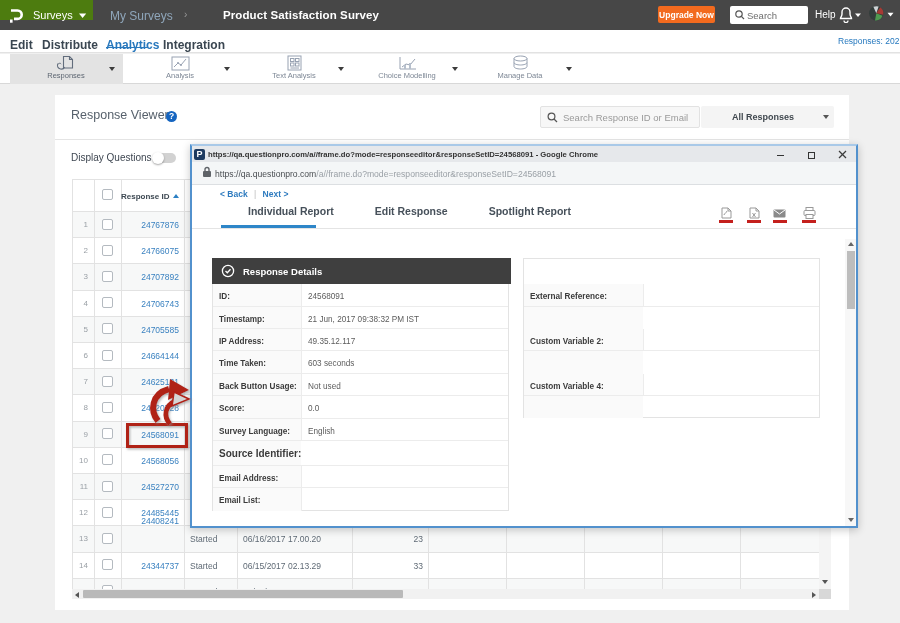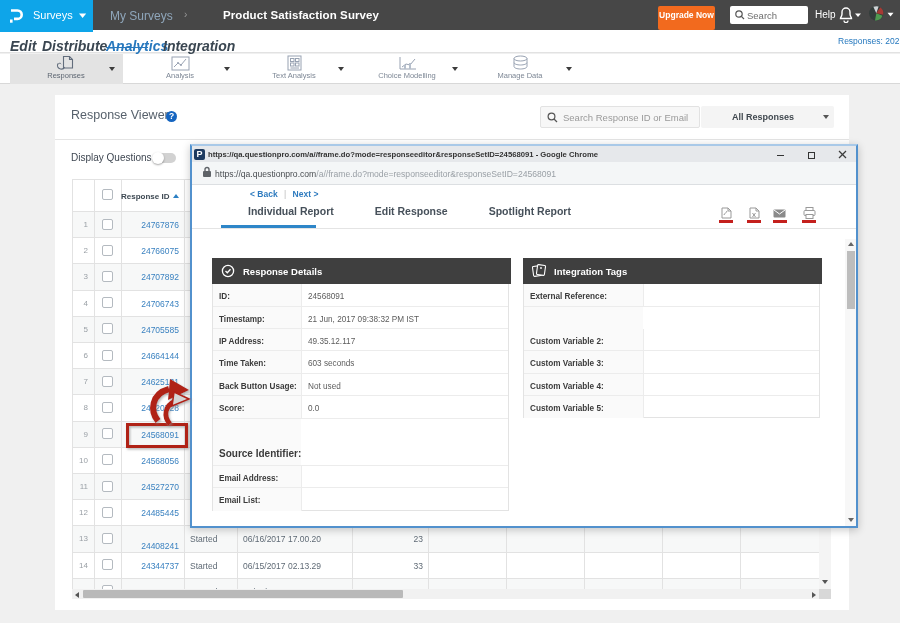--- a/index.html
+++ b/index.html
@@ -2,32 +2,32 @@
 <html><head>
 <meta charset="utf-8">
 <style>
   * { margin:0; padding:0; box-sizing:border-box; }
   html,body { width:900px; height:623px; }
   body { font-family:"Liberation Sans", sans-serif; background:#f0f0f0; position:relative; overflow:hidden; }
   .abs { position:absolute; }
 
   
   .topbar { left:0; top:0; width:900px; height:30px; background:#474747; }
-  .logo { left:0; top:0; width:93px; height:32px; background:#0ea5e9; z-index:3;text-align:center; }
+  .logo { left:0; top:0; width:93px; height:20px; background:#4d7c0f; z-index:3;text-align:center; }
   .crumb1 { left:110px; top:8.5px; font-size:12px; color:#8fa6ba; }
   .crumbsep { left:184px; top:9px; font-size:10px; color:#9a9a9a; }
   .crumb2 { left:200px; top:9px; font-size:11.5px; color:#fff; font-weight:bold; letter-spacing:.1px;padding-left:23px; }
-  .upgrade { left:658px; top:6px; width:57px; height:24px; background:#f26a1e; border-radius:2px; color:#fff; font-size:8.5px; white-space:nowrap; font-weight:bold; text-align:center; line-height:18px; }
+  .upgrade { left:658px; top:6px; width:57px; height:17px; background:#f26a1e; border-radius:2px; color:#fff; font-size:8.5px; white-space:nowrap; font-weight:bold; text-align:center; line-height:18px; }
   .tsearch { left:730px; top:6px; width:78px; height:18px; background:#fff; border-radius:2px; }
   .tsearch span { position:absolute; left:17px; top:3.5px; color:#6e6e6e; font-size:9.5px; }
   .help { left:815px; top:9px; color:#fff; font-size:10px; }
 
   
   .menurow { left:0; top:30px; width:900px; height:23px; background:#fff; border-bottom:1px solid #e2e2e2; }
-  .menurow span { position:absolute; top:7.5px; font-size:14px; font-weight:bold; color:#3a4651;font-style:italic; }
+  .menurow span { position:absolute; top:7.5px; font-size:12px; font-weight:bold; color:#3a4651; }
   .resp202 { left:838px; top:36px; font-size:8.5px; color:#2578be; white-space:nowrap; }
 
   
   .toolbar { left:0; top:54px; width:900px; height:30px; background:#fff; border-bottom:1px solid #d8d8d8; }
   .respblock { left:10px; top:54px; width:113px; height:30px; background:#e3e3e3; }
   .tlabel { position:absolute; top:71px; font-size:7.5px; color:#7d8795; width:90px; text-align:center; }
   .caret { position:absolute; width:0; height:0; border-left:3.5px solid transparent; border-right:3.5px solid transparent; border-top:4px solid #3c3c3c; }
 
   
   .card { left:55px; top:95px; width:794px; height:515px; background:#fff; }
@@ -70,21 +70,21 @@
   .titlebar { left:0; top:0; width:664px; height:16px; background:#e6e8eb; }
   .wtitle { position:absolute; left:16px; top:4px; font-size:7.7px; color:#333; font-weight:bold; letter-spacing:0; }
   .favicon { position:absolute; left:2px; top:2.5px; width:11px; height:11px; background:#1d3a5f; border-radius:2px; color:#fff; font-size:9px; font-weight:bold; text-align:center; line-height:11px; }
   .wbtn-min { position:absolute; left:585px; top:8.5px; width:7px; height:1.5px; background:#333; }
   .wbtn-max { position:absolute; left:616px; top:5.5px; width:7px; height:7px; border:1.2px solid #333; }
   .addrbar { left:0; top:16px; width:664px; height:22.5px; background:#f4f6f7; border-bottom:1px solid #dcdfe2; }
   .url1 { position:absolute; left:23px; top:6.5px; font-size:8.6px; color:#4a4e52; }
   .url2 { color:#9aa0a6; }
   .wcontent { left:0; top:38.5px; width:664px; height:341.5px; background:#fff; }
 
-  .backnext { position:absolute; left:28px; top:4px; font-size:8.5px; font-weight:bold; color:#2e7bbf;margin-left:30px; }
+  .backnext { position:absolute; left:28px; top:4px; font-size:8.5px; font-weight:bold; color:#2e7bbf; }
   .backnext .sep { color:#bbb; font-weight:normal; padding:0 4px; }
   .tabs { position:absolute; left:36px; top:20px; font-size:10.5px; font-weight:bold; color:#46505a; }
   .tabs span { margin-right:21px;margin-left:20px; }
   .tabul { position:absolute; left:29px; top:40px; width:95px; height:3px; background:#2e86c8; }
   .tabdiv { position:absolute; left:0px; top:43.5px; width:664px; height:1px; background:#e4e4e4; }
 
   .exicon { position:absolute; top:22.5px; }
   .redul { position:absolute; top:35px; width:14px; height:3px; background:#c4201d; }
 
   
@@ -288,21 +288,21 @@
 <div class="cb" style="left:30px;top:275.3px"></div>
 <div class="cell cid" style="left:49px;top:276.8px;width:58px">24568056</div>
 <div class="cell cnum" style="left:0;top:303.0px;width:16px">11</div>
 <div class="cb" style="left:30px;top:301.5px"></div>
 <div class="cell cid" style="left:49px;top:303.0px;width:58px">24527270</div>
 <div class="cell cnum" style="left:0;top:329.2px;width:16px">12</div>
 <div class="cb" style="left:30px;top:327.7px"></div>
 <div class="cell cid" style="left:49px;top:329.2px;width:58px">24485445</div>
 <div class="cell cnum" style="left:0;top:355.4px;width:16px">13</div>
 <div class="cb" style="left:30px;top:353.9px"></div>
-<div class="cell cid" style="left:49px;top:362px;width:58px">24408241</div>
+<div class="cell cid" style="left:49px;top:337px;width:58px">24408241</div>
 <div class="cell cstat" style="left:118px;top:355.4px">Started</div>
 <div class="cell cstat" style="left:171px;top:355.4px">06/16/2017 17.00.20</div>
 <div class="cell cnum2" style="left:280px;top:355.4px;width:71px">23</div>
 <div class="cell cnum" style="left:0;top:381.6px;width:16px">14</div>
 <div class="cb" style="left:30px;top:380.1px"></div>
 <div class="cell cid" style="left:49px;top:381.6px;width:58px">24344737</div>
 <div class="cell cstat" style="left:118px;top:381.6px">Started</div>
 <div class="cell cstat" style="left:171px;top:381.6px">06/15/2017 02.13.29</div>
 <div class="cell cnum2" style="left:280px;top:381.6px;width:71px">33</div>
 <div class="cell cnum" style="left:0;top:407.8px;width:16px">15</div>
@@ -401,61 +401,50 @@
       <div class="prow" style="top:115px;width:100%;height:22px">
           <span class="plabel">Back Button Usage:</span>
           <span class="pvalue" style="left:95px">Not used</span>
           <span class="pdiv" style="left:88px"></span>
         </div>
       <div class="prow" style="top:137px;width:100%;height:23px">
           <span class="plabel">Score:</span>
           <span class="pvalue" style="left:95px">0.0</span>
           <span class="pdiv" style="left:88px"></span>
         </div>
+      <div class="prow" style="top:160px;width:100%;height:22px">
+          <span class="plabel">Survey Language:</span>
+          <span class="pvalue" style="left:95px">English</span>
+          <span class="pdiv" style="left:88px"></span>
+        </div>
       <div class="prow" style="top:182px;width:100%;height:25px">
           <span class="plabel" style="font-size:10px;top:7px">Source Identifier:</span>
         </div>
       <div class="prow" style="top:207px;width:100%;height:22px">
           <span class="plabel">Email Address:</span>
           <span class="pdiv" style="left:88px"></span>
         </div>
       <div class="prow" style="top:229px;width:100%;height:23px;border-bottom:none">
           <span class="plabel">Email List:</span>
           <span class="pdiv" style="left:88px"></span>
         </div>
     </div>
 
     <div class="panel" style="left:331px;top:73.5px;width:297px;height:160px">
-      <div class="phead" style="width:299px">
-        <svg width="15" height="15" style="position:absolute;left:9px;top:5px">
-          <rect x="1" y="3" width="8" height="10" rx="1" fill="none" stroke="#fff" stroke-width="1.1" transform="rotate(-8 5 8)"></rect>
-          <rect x="5" y="2" width="8" height="10" rx="1" fill="#3f3f3f" stroke="#fff" stroke-width="1.1" transform="rotate(8 9 7)"></rect>
-          <circle cx="9" cy="5" r="0.9" fill="#fff"></circle>
-        </svg>
-        <span class="ptxt">Integration Tags</span>
-      </div>
       <div style="position:absolute;left:0;top:25px;width:119px;height:134px;background:#fafafa"></div>
       <div class="prow" style="top:25px;width:100%;height:23px">
           <span class="plabel">External Reference:</span>
           <span class="pdiv" style="left:119px"></span>
         </div>
       <div class="prow" style="top:70px;width:100%;height:22px">
           <span class="plabel">Custom Variable 2:</span>
           <span class="pdiv" style="left:119px"></span>
         </div>
-      <div class="prow" style="top:92px;width:100%;height:23px">
-          <span class="plabel">Custom Variable 3:</span>
-          <span class="pdiv" style="left:119px"></span>
-        </div>
       <div class="prow" style="top:115px;width:100%;height:22px">
           <span class="plabel">Custom Variable 4:</span>
-          <span class="pdiv" style="left:119px"></span>
-        </div>
-      <div class="prow" style="top:137px;width:100%;height:22px;border-bottom:none">
-          <span class="plabel">Custom Variable 5:</span>
           <span class="pdiv" style="left:119px"></span>
         </div>
     </div>
 
     <div class="wsb"></div>
     <div class="wsb-thumb"></div>
     <div class="wsb-up"></div>
     <div class="wsb-dn"></div>
   </div>
 </div>

